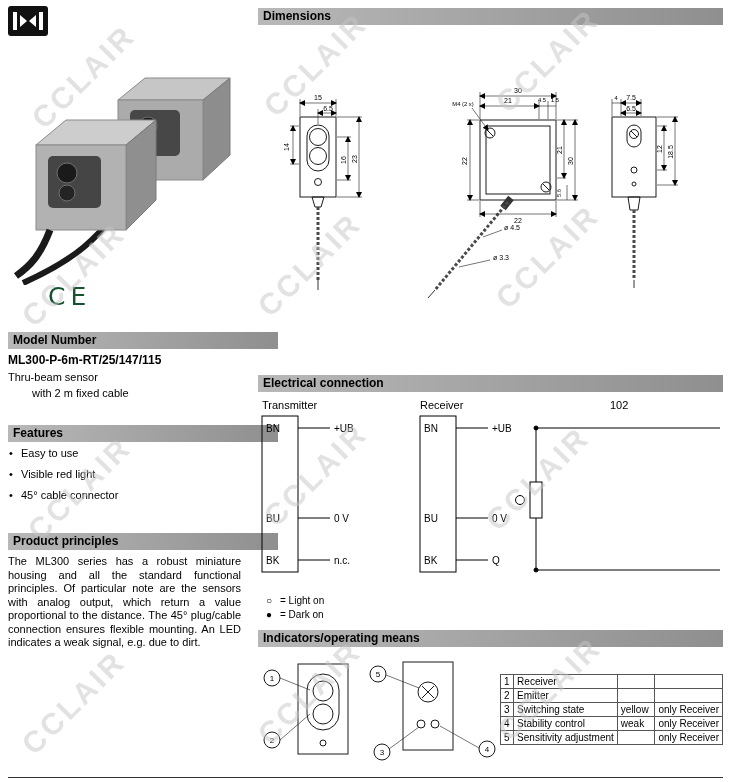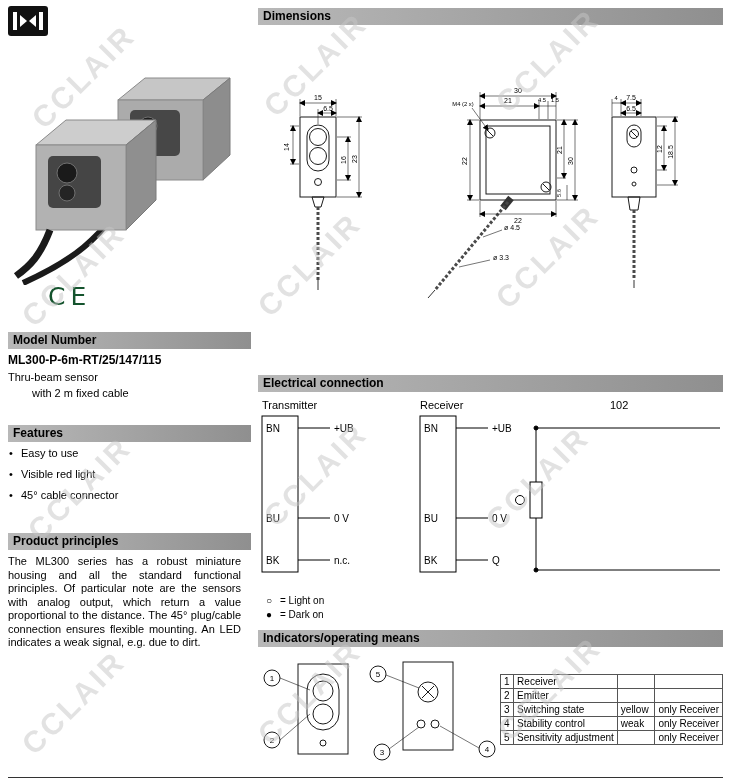--- a/index.html
+++ b/index.html
@@ -1,21 +1,21 @@
 <!DOCTYPE html>
 <html><head>
 <meta charset="utf-8">
 <style>
   html,body{margin:0;padding:0;background:#fff;}
   .page{position:relative;width:731px;height:782px;background:#fff;overflow:hidden;
         font-family:"Liberation Sans","DejaVu Sans",sans-serif;color:#000;}
   .hdr{position:absolute;height:17px;line-height:17px;font-size:12px;font-weight:bold;
        padding-left:5px;box-sizing:border-box;color:#000;
        background:linear-gradient(to right,#b8b8b8,#8f8f8f);}
-  .hdr.left{left:8px;width:243px;}
+  .hdr.left{left:8px;width:270px;}
   .hdr.right{left:258px;width:465px;}
   .txt{position:absolute;font-size:11px;}
   .bold{font-weight:bold;font-size:12px;}
   .feat-item{height:21px;line-height:21px;font-size:11px;position:relative;padding-left:13px;}
   .feat-item::before{content:"•";position:absolute;left:1px;}
   .para{position:absolute;left:8px;top:555px;width:233px;font-size:11px;line-height:13.5px;
         text-align:justify;}
   .ce{position:absolute;left:48px;top:282px;font-size:25px;letter-spacing:5px;color:#14532d;
       font-family:"DejaVu Sans",sans-serif;}
   .wm{position:absolute;font-weight:bold;font-size:30px;letter-spacing:3px;color:#c6c6c6;

